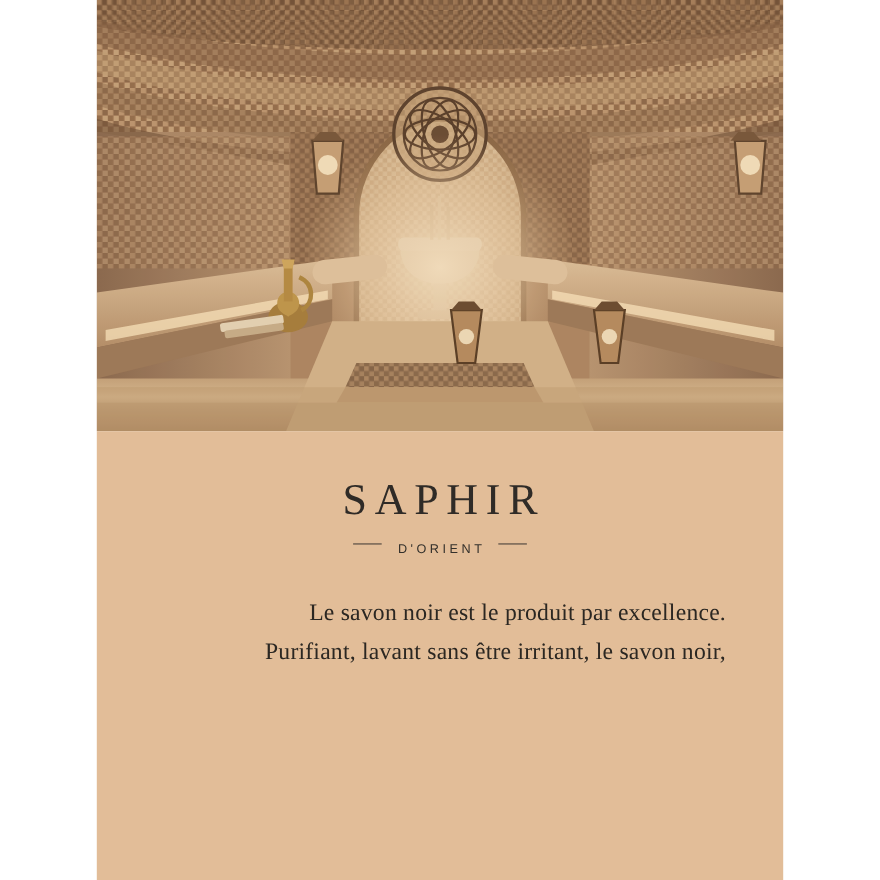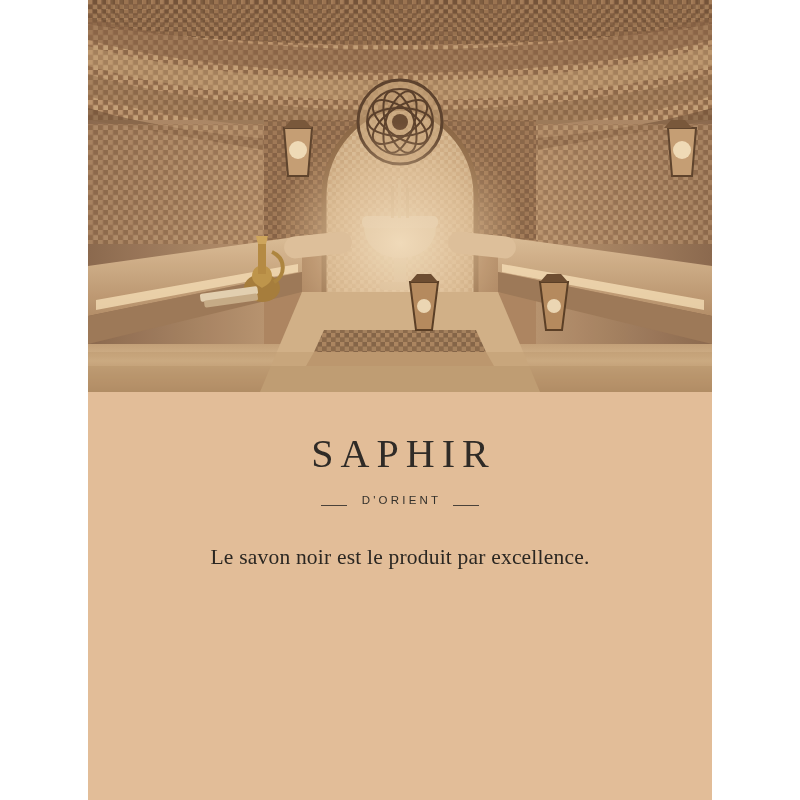--- a/index.html
+++ b/index.html
@@ -55,21 +55,21 @@
     font-size: 40px;
     letter-spacing: 7px;
     color: #2f2b27;
     font-weight: 400;
     line-height: 1;
     text-indent: 7px;
   }
   .subbrand-row {
     margin-top: 20px;
     display: flex;
-    align-items: flex-end;
+    align-items: flex-start;
     justify-content: center;
     gap: 12px;
   }
   .rule {
     width: 26px;
     height: 1px;
     background: #4a423a;
     display: block;
   }
   .subbrand {
@@ -77,21 +77,21 @@
     font-size: 11.5px;
     letter-spacing: 3.2px;
     color: #33302b;
     text-indent: 3px;
   }
   .desc {
     position: absolute;
     top: 148px;
     left: 52px;
     width: 520px;
-    text-align: center;
+    text-align: right;
     font-family: "Liberation Serif", serif;
     font-size: 21.5px;
     line-height: 1.62;
     color: #2b2722;
     letter-spacing: 0.2px;
   }
   .desc .line { display: block; white-space: nowrap; }
 
   
 </style>
@@ -276,16 +276,17 @@
       <div class="brand">SAPHIR</div>
       <div class="subbrand-row">
         <span class="rule"></span>
         <span class="subbrand">D'ORIENT</span>
         <span class="rule"></span>
       </div>
     </div>
 
     <div class="desc">
       <span class="line">Le savon noir est le produit par excellence.</span>
+      <span class="line">Purifiant, lavant sans être irritant, le savon noir,</span>
     </div>
 
   </div>
 </div>
 
 </body></html>

